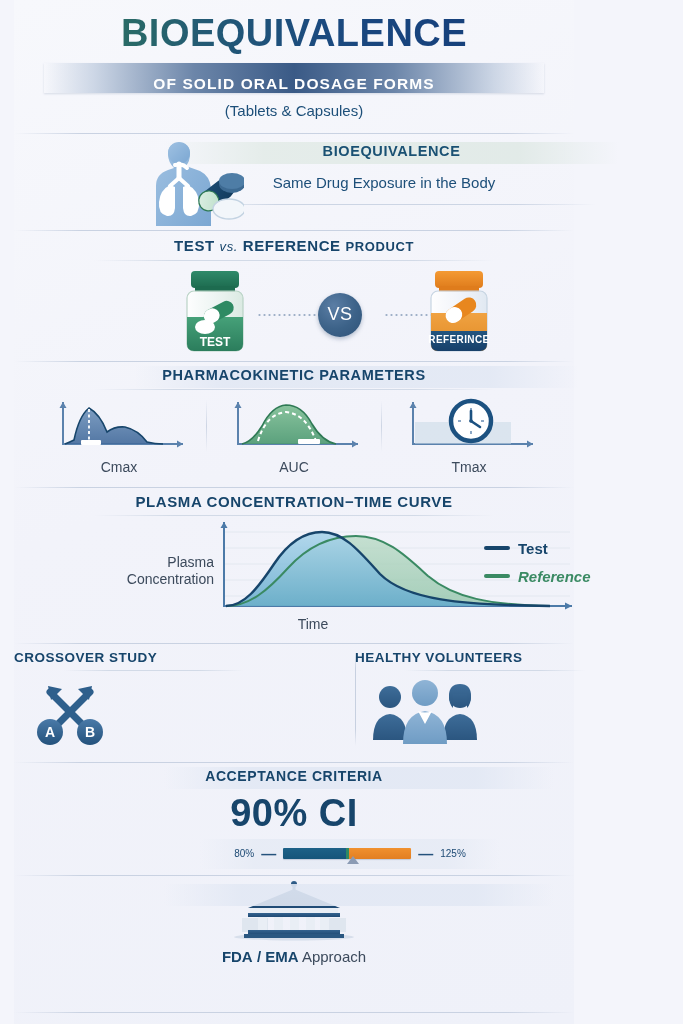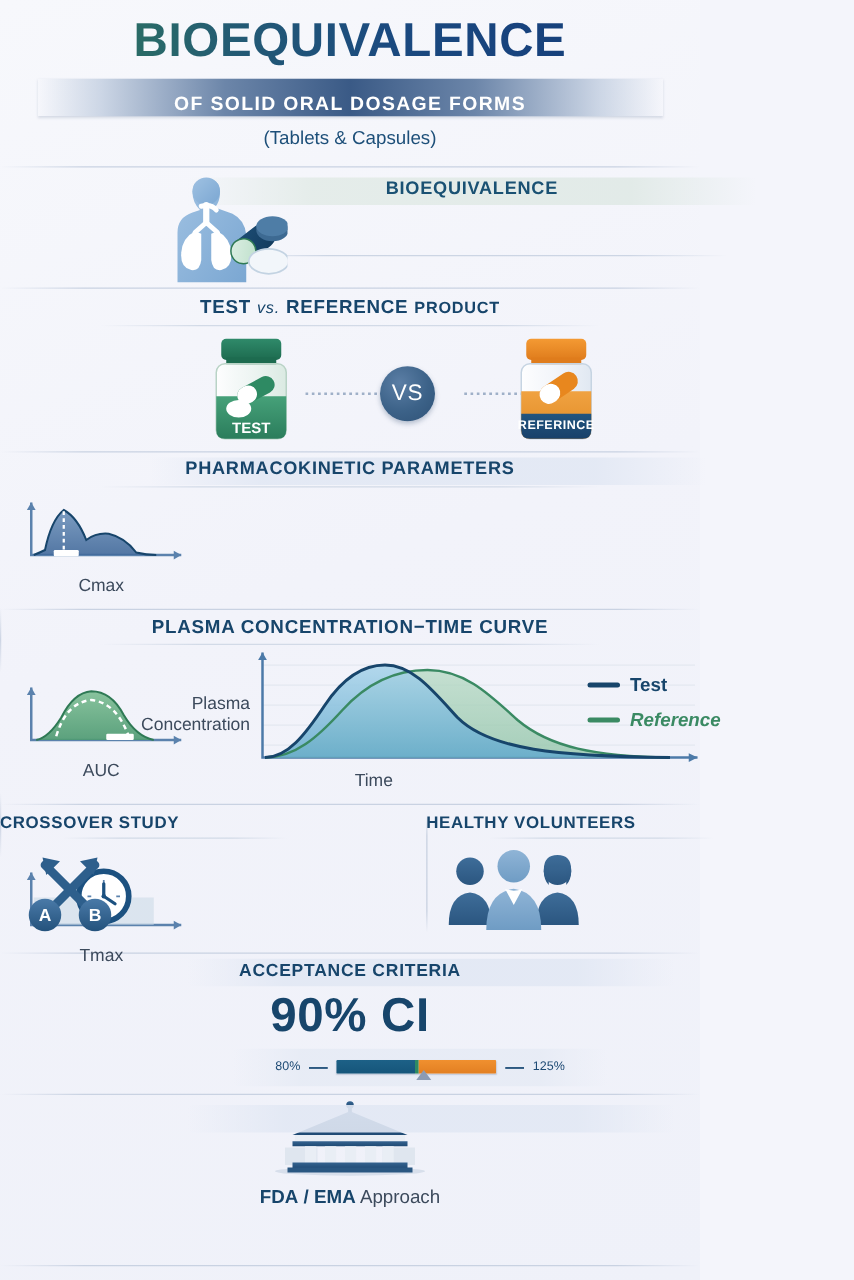--- a/index.html
+++ b/index.html
@@ -11,20 +11,21 @@
     font-family: "Liberation Sans", sans-serif;
     overflow: hidden;
     position: relative;
   }
 
   #poster {
     width: 560px;
     height: 1024px;
     position: relative;
     background: linear-gradient(160deg,#f7f8fc 0%,#f2f3fa 45%,#eff1f9 100%);
+    margin-left: 14px;
   }
 
   
   .divider {
     height: 1px;
     background: linear-gradient(90deg, rgba(200,208,225,0) 0%, #c9d2e2 12%, #c9d2e2 88%, rgba(200,208,225,0) 100%);
     margin: 0 auto;
   }
   .sec-title {
     text-align: center;
@@ -129,21 +130,21 @@
   }
 
   
   #sec-pk { position: relative; height: 125px; }
   #pk-band { position:absolute; left:120px; top:4px; width:445px; height:22px; }
   #pk-title { position: relative; padding-top: 5px; font-size: 14.5px; }
   #pk-underline {
     margin: 6px auto 0; width: 400px; height: 1px;
     background: linear-gradient(90deg,rgba(200,210,228,0),#d2dae7 20%,#d2dae7 80%,rgba(200,210,228,0));
   }
-  #pk-row { display: flex; justify-content: center; gap: 6px; margin-top: 6px; flex-direction: column; }
+  #pk-row { display: flex; justify-content: center; gap: 6px; margin-top: 6px; }
   .pk-cell { width: 162px; text-align: center; position: relative; }
   .pk-cell .lbl {
     margin-top: 1px; font-size: 14px; color: #3c4a5c;
   }
   .pk-sep {
     width: 1px; height: 52px; margin-top: 4px;
     background: linear-gradient(180deg,rgba(205,213,228,0),#cdd5e4,rgba(205,213,228,0));
   }
 
   
@@ -237,20 +238,21 @@
       <span id="subtitle-text">OF SOLID ORAL DOSAGE FORMS</span>
     </div>
     <div id="sub2">(Tablets &amp; Capsules)</div>
   </div>
 
   <div class="divider d1" style="margin-top:14px;"></div>
 
   <div id="sec-bioeq">
     <div id="bioeq-band" class="band"></div>
     <div id="bioeq-head">BIOEQUIVALENCE</div>
+    <div id="bioeq-sub">Same Drug Exposure in the Body</div>
     <div id="bioeq-underline"></div>
 
     <div id="body-icon">
       <svg width="132" height="88" viewBox="0 0 132 88">
         <defs>
           <linearGradient id="bodyG" x1="0" y1="0" x2="1" y2="1">
             <stop offset="0%" stop-color="#9fc1e2"></stop>
             <stop offset="100%" stop-color="#7ba7d2"></stop>
           </linearGradient>
           <linearGradient id="capG1" x1="0" y1="0" x2="1" y2="1">

